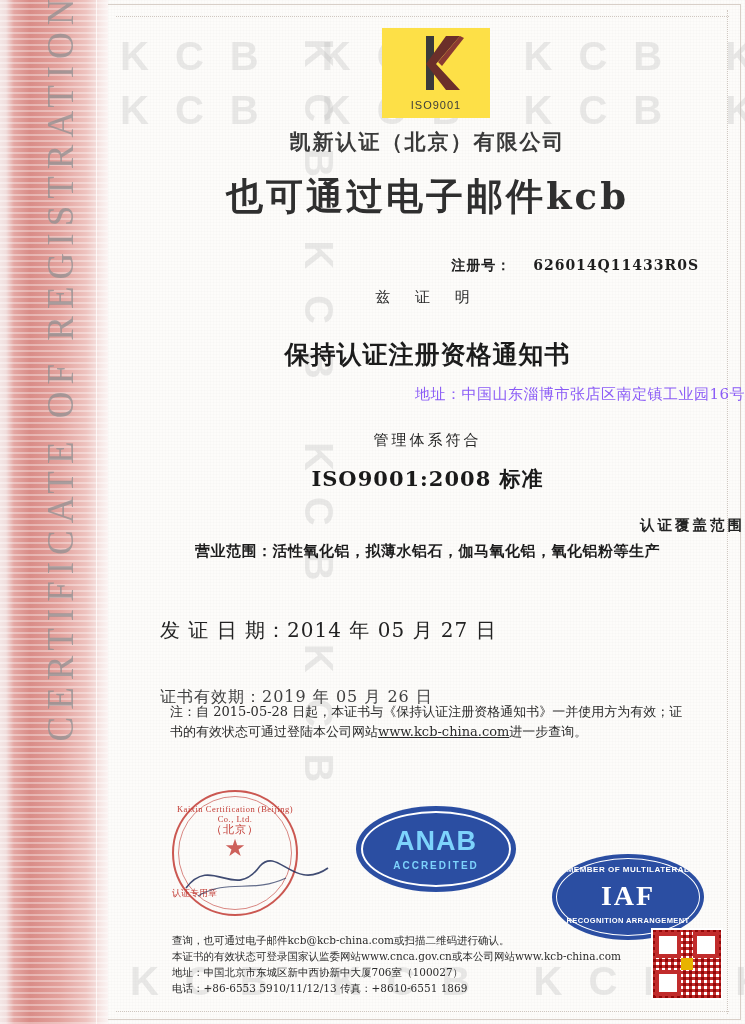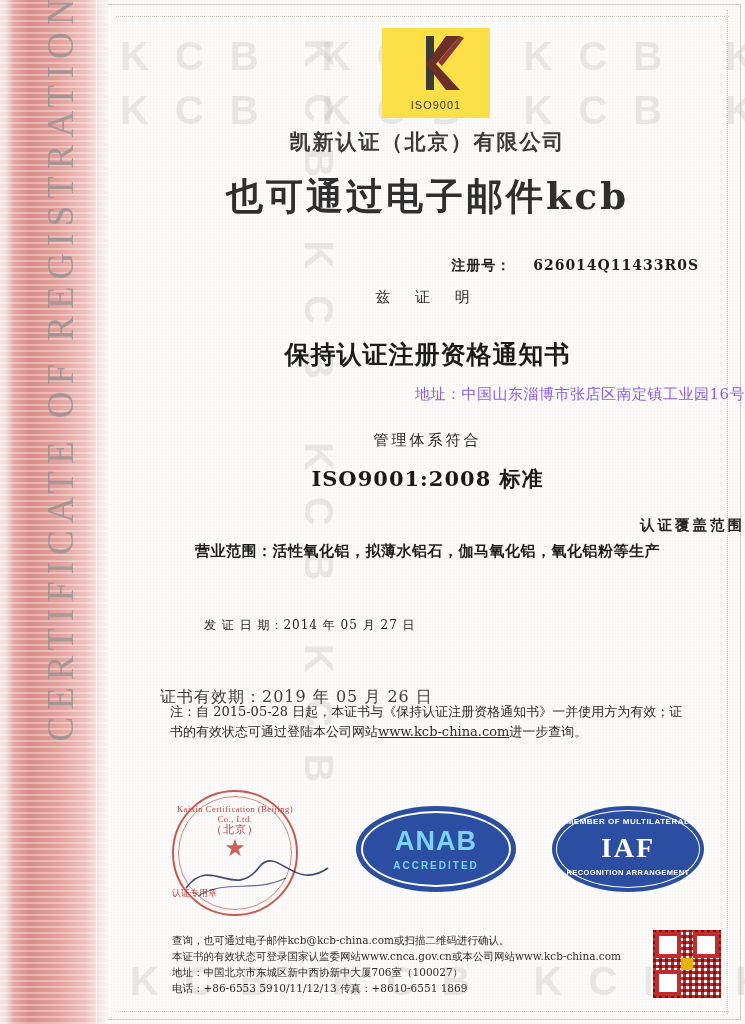--- a/index.html
+++ b/index.html
@@ -226,25 +226,24 @@
     text-align: center;
     font-size: 15px;
     font-weight: bold;
     color: #1c1c1c;
     letter-spacing: 0.5px;
     font-family: "DejaVu Serif", serif;
   }
   .issue-date {
     position: absolute;
     top: 617px; left: 50px;
-    font-size: 12px;
+    font-size: 20px;
     color: #222;
     letter-spacing: 1px;
     font-family: "DejaVu Serif", serif;
-    margin-left: 44px;
   }
   .expiry-date {
     position: absolute;
     top: 647px; left: 50px;
     font-size: 16px;
     color: #404040;
     letter-spacing: 1px;
     font-family: "DejaVu Serif", serif;
     margin-top: 40px;
   }
@@ -356,21 +355,21 @@
     position: absolute;
     left: 0; right: 0; top: 54px;
     font-family: "Liberation Sans", sans-serif;
     font-size: 10px;
     letter-spacing: 2px;
     font-weight: bold;
   }
   .iaf {
     position: absolute;
     left: 442px;
-    top: 806px;
+    top: 854px;
     width: 152px;
     height: 86px;
     border-radius: 50%;
     background: #2b4ea2;
     color: #fff;
     text-align: center;
     overflow: hidden;
   }
   .iaf .inner {
     position: absolute;

